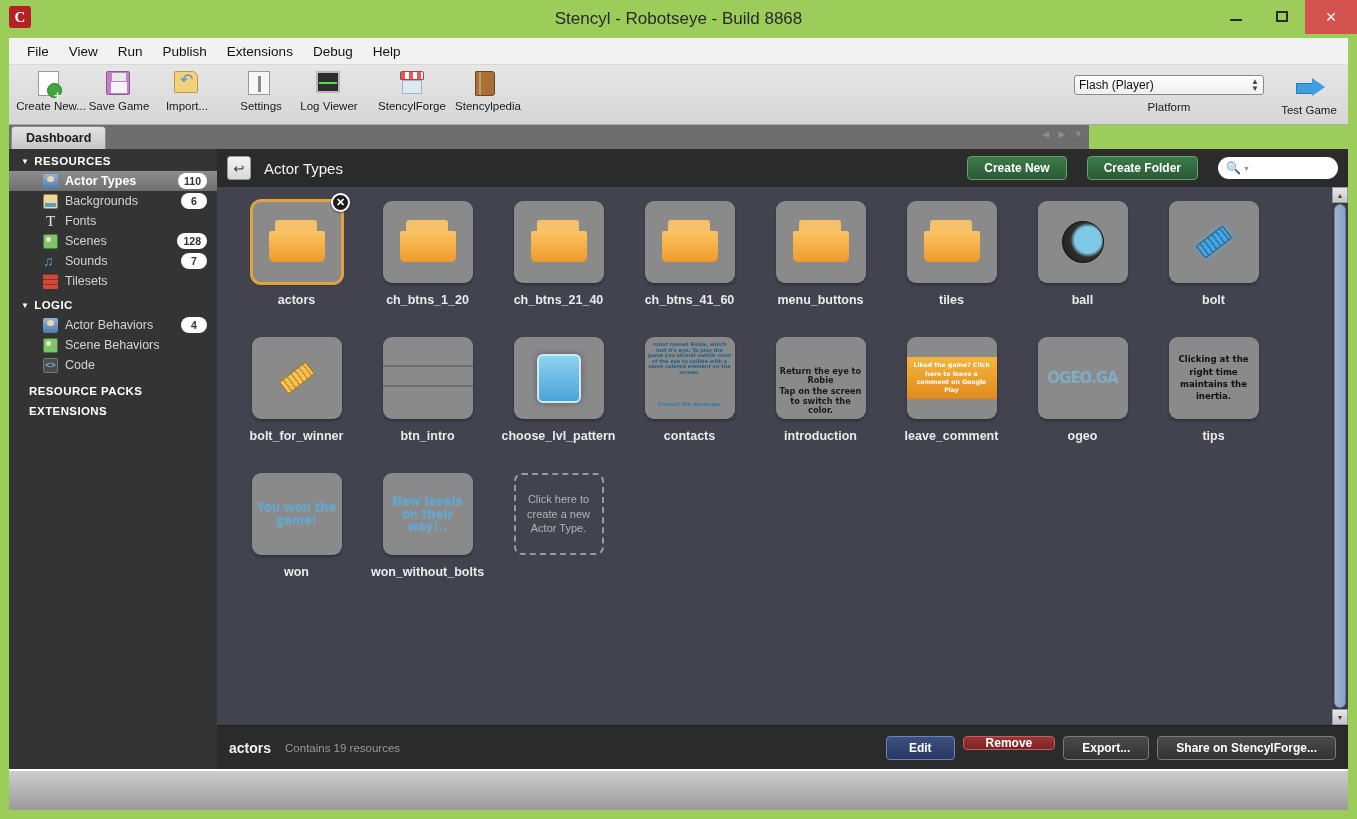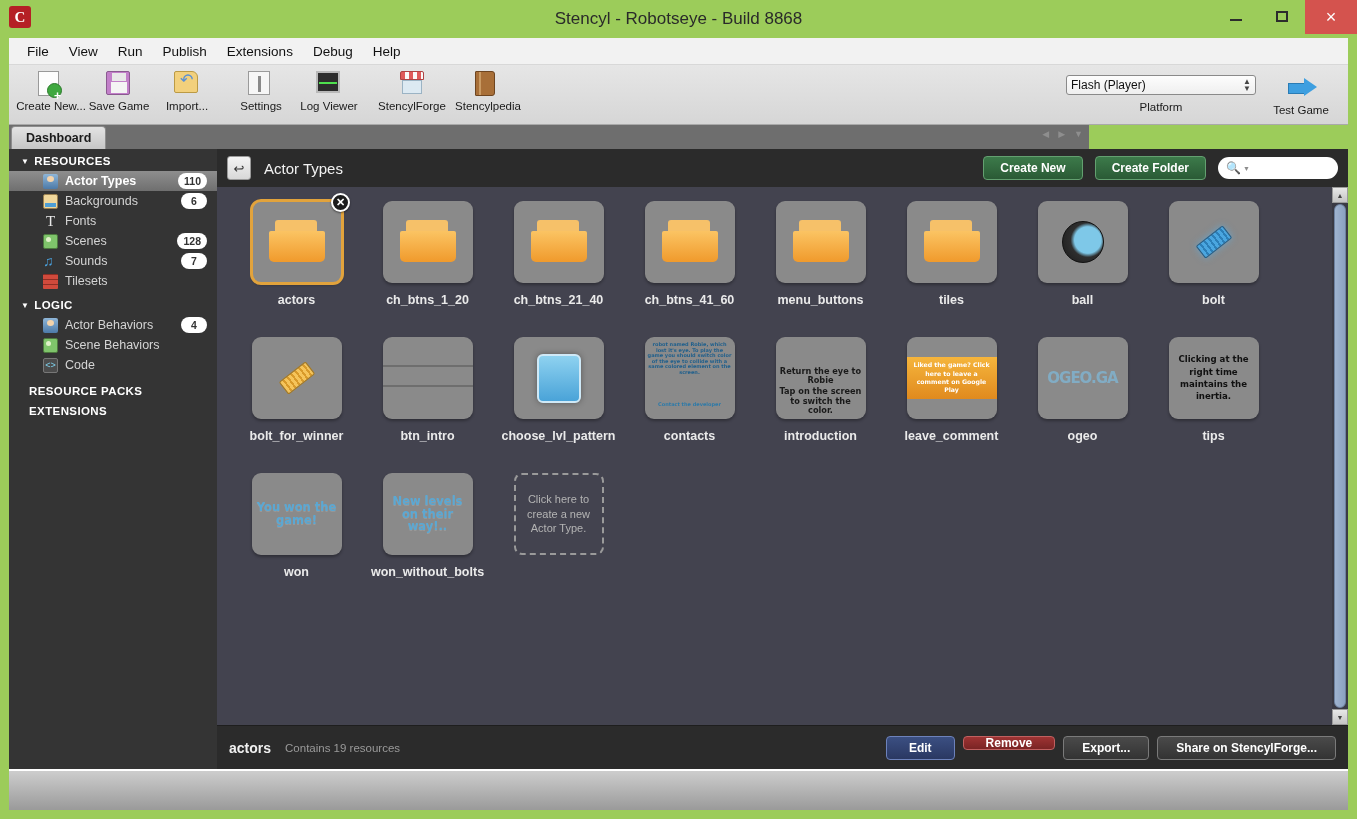--- a/index.html
+++ b/index.html
@@ -154,21 +154,21 @@
     width: 18px; height: 9px; background: #3e9fe0; border: 1px solid #2a7cb5;
     border-right: none;
   }
   .ico-test::after {
     content: ''; position: absolute; left: 16px; top: 3px;
     width: 0; height: 0; border-left: 13px solid #3e9fe0;
     border-top: 9px solid transparent; border-bottom: 9px solid transparent;
   }
 
   .platform-wrap {
-    position: absolute; right: 92px; top: 10px;
+    position: absolute; right: 84px; top: 10px;
     display: flex; flex-direction: column; align-items: center; gap: 6px;
   }
   .platform-select {
     width: 190px; height: 20px;
     background: linear-gradient(to bottom,#fdfdfd,#efefef);
     border: 1px solid #8a8a8a; border-radius: 3px;
     display: flex; align-items: center; padding: 0 4px;
     font-size: 12px; color: #111; position: relative;
   }
   .platform-select .spin {
@@ -264,21 +264,21 @@
   .up-btn {
     width: 24px; height: 24px; border-radius: 3px;
     background: linear-gradient(to bottom,#f4f4f4,#d8d8d8);
     border: 1px solid #9a9a9a;
     display: flex; align-items: center; justify-content: center;
     color: #333; font-size: 13px;
   }
   .content-title {
     margin-left: 13px; font-size: 15px; color: #f2f2f2;
   }
-  .hdr-btns { position: absolute; right: 10px; display: flex; align-items: center; gap: 12px; }
+  .hdr-btns { position: absolute; right: 10px; display: flex; align-items: center; gap: 20px; }
   .btn-green {
     height: 24px; padding: 0 16px; border-radius: 4px;
     background: linear-gradient(to bottom,#3c7a4a,#2a5a35);
     border: 1px solid #63a070; color: #fff;
     font-size: 12px; font-weight: bold;
     display: flex; align-items: center; justify-content: center;
   }
   .searchbox {
     width: 120px; height: 22px; border-radius: 11px; background: #fff;
     display: flex; align-items: center; padding: 0 8px; gap: 2px;
@@ -554,21 +554,21 @@
       <div class="platform-select">
         <span>Flash (Player)</span>
         <span class="spin">
             <span>▲</span>
             <span>▼</span>
           </span>
       </div>
       <div class="platform-label">Platform</div>
     </div>
 
-    <div class="tb-btn" style="position:absolute; right:12px; top:10px; width:70px;">
+    <div class="tb-btn" style="position:absolute; right:4px; top:10px; width:70px;">
       <div class="tb-ico">
           <div class="ico-test"></div>
         </div>
       <div class="lbl">Test Game</div>
     </div>
   </div>
 
   <div class="tabstrip">
     <div class="tab">Dashboard</div>
     <div class="tab-navs">

